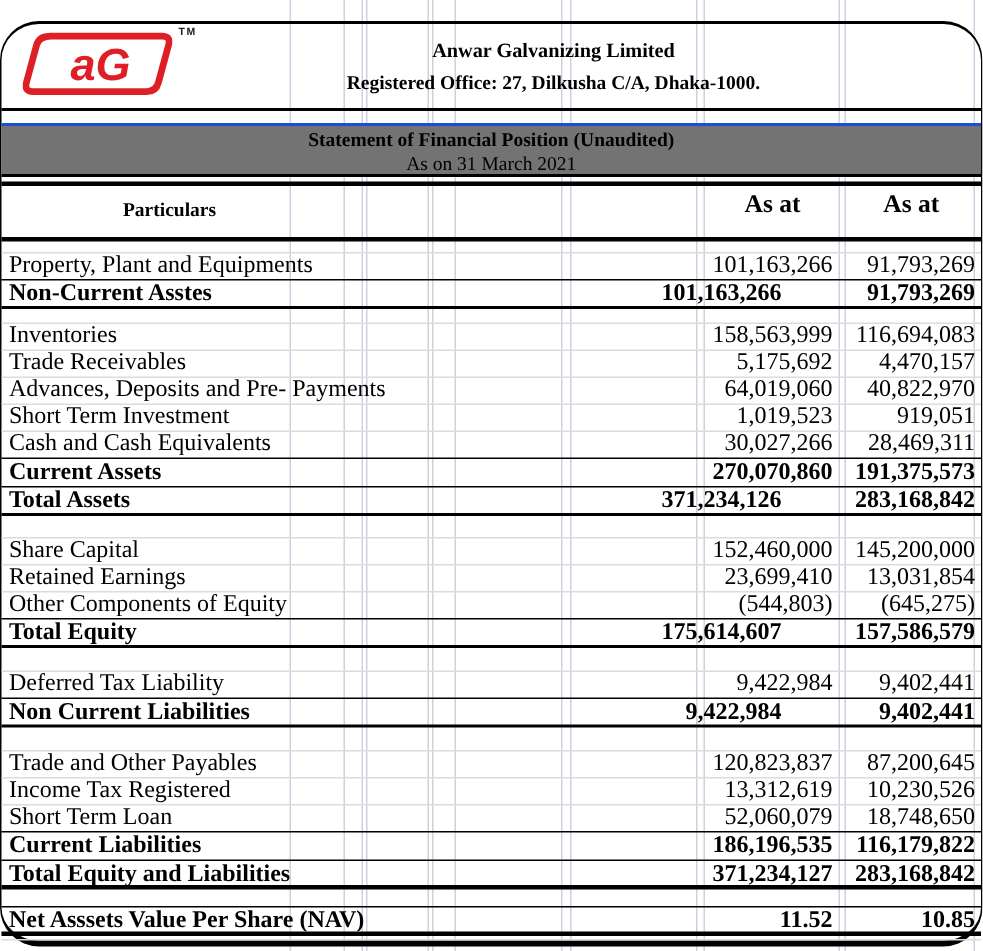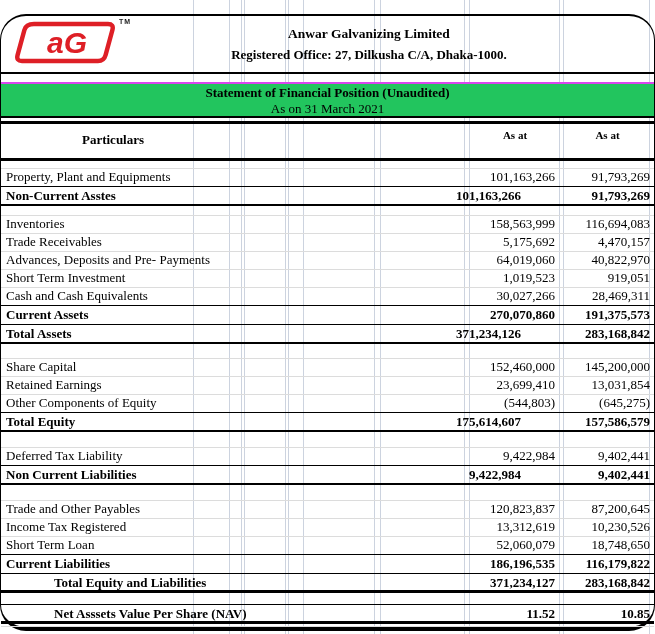--- a/index.html
+++ b/index.html
@@ -25,46 +25,46 @@
   .logo-tm{position:absolute;left:118px;top:2px;font:bold 7px "Liberation Sans",sans-serif;letter-spacing:1px;color:#1a1a1a;}
   .company-text{position:absolute;left:0;top:7px;width:640px;text-align:center;font-weight:bold;padding-left:48px;}
   .company-name{font-size:13.5px;line-height:21px;}
   .company-address{font-size:13px;line-height:21px;}
 
   .gap-a{height:8px;}
   .gap-b{height:3px;}
 
   
   .banner{
-    height:36px;box-sizing:border-box;background:#22c55e;
-    border-top:2px solid #d946ef;border-bottom:2px solid #000;
+    height:36px;box-sizing:border-box;background:#737373;
+    border-top:2px solid #1d4ed8;border-bottom:2px solid #000;
     text-align:center;
   }
   .banner-title{font-size:13px;font-weight:bold;line-height:17px;padding-top:0px;}
   .banner-subtitle{font-size:13px;line-height:15px;}
 
   
   .thead{
     display:flex;height:40px;box-sizing:border-box;overflow:hidden;
     border-top:3px solid #000;border-bottom:3px solid #000;
     font-weight:bold;
   }
   .h-label{width:224px;text-align:center;font-size:13px;line-height:32px;}
   .h-fill{flex:1;}
-  .h-col{width:92px;text-align:center;font-size:11px;line-height:17px;padding-top:3px;height:22px;box-sizing:border-box;overflow:hidden;}
+  .h-col{width:92px;text-align:center;font-size:17px;line-height:17px;padding-top:3px;height:22px;box-sizing:border-box;overflow:hidden;}
   .h-col2{width:93px;}
 
   
-  .tbody{font-size:13px;}
+  .tbody{font-size:16px;}
   .tr{display:flex;height:18px;line-height:16px;box-sizing:border-box;border-bottom:1px solid #dcdcdc;}
   .tr.bold{height:19px;line-height:17px;font-weight:bold;}
   .sp{box-sizing:border-box;border-bottom:1px solid #dcdcdc;}
   .b1{border-bottom:1px solid #000 !important;}
   .b2{border-bottom:2px solid #000 !important;gap:34px;}
-  .b3{border-bottom:3px solid #000 !important;padding-left:48px;}
+  .b3{border-bottom:3px solid #000 !important;}
   .c-label{flex:1;padding-left:5px;white-space:nowrap;overflow:hidden;}
   .c-v1{width:92px;text-align:right;padding-right:6px;box-sizing:border-box;white-space:nowrap;}
   .c-v2{width:93px;text-align:right;padding-right:4px;box-sizing:border-box;white-space:nowrap;}
 </style>
 </head>
 <body>
 
 <div id="gridlines">
     <div class="vgrid" style="left: 193px;"></div>
     <div class="vgrid" style="left: 229px;"></div>

